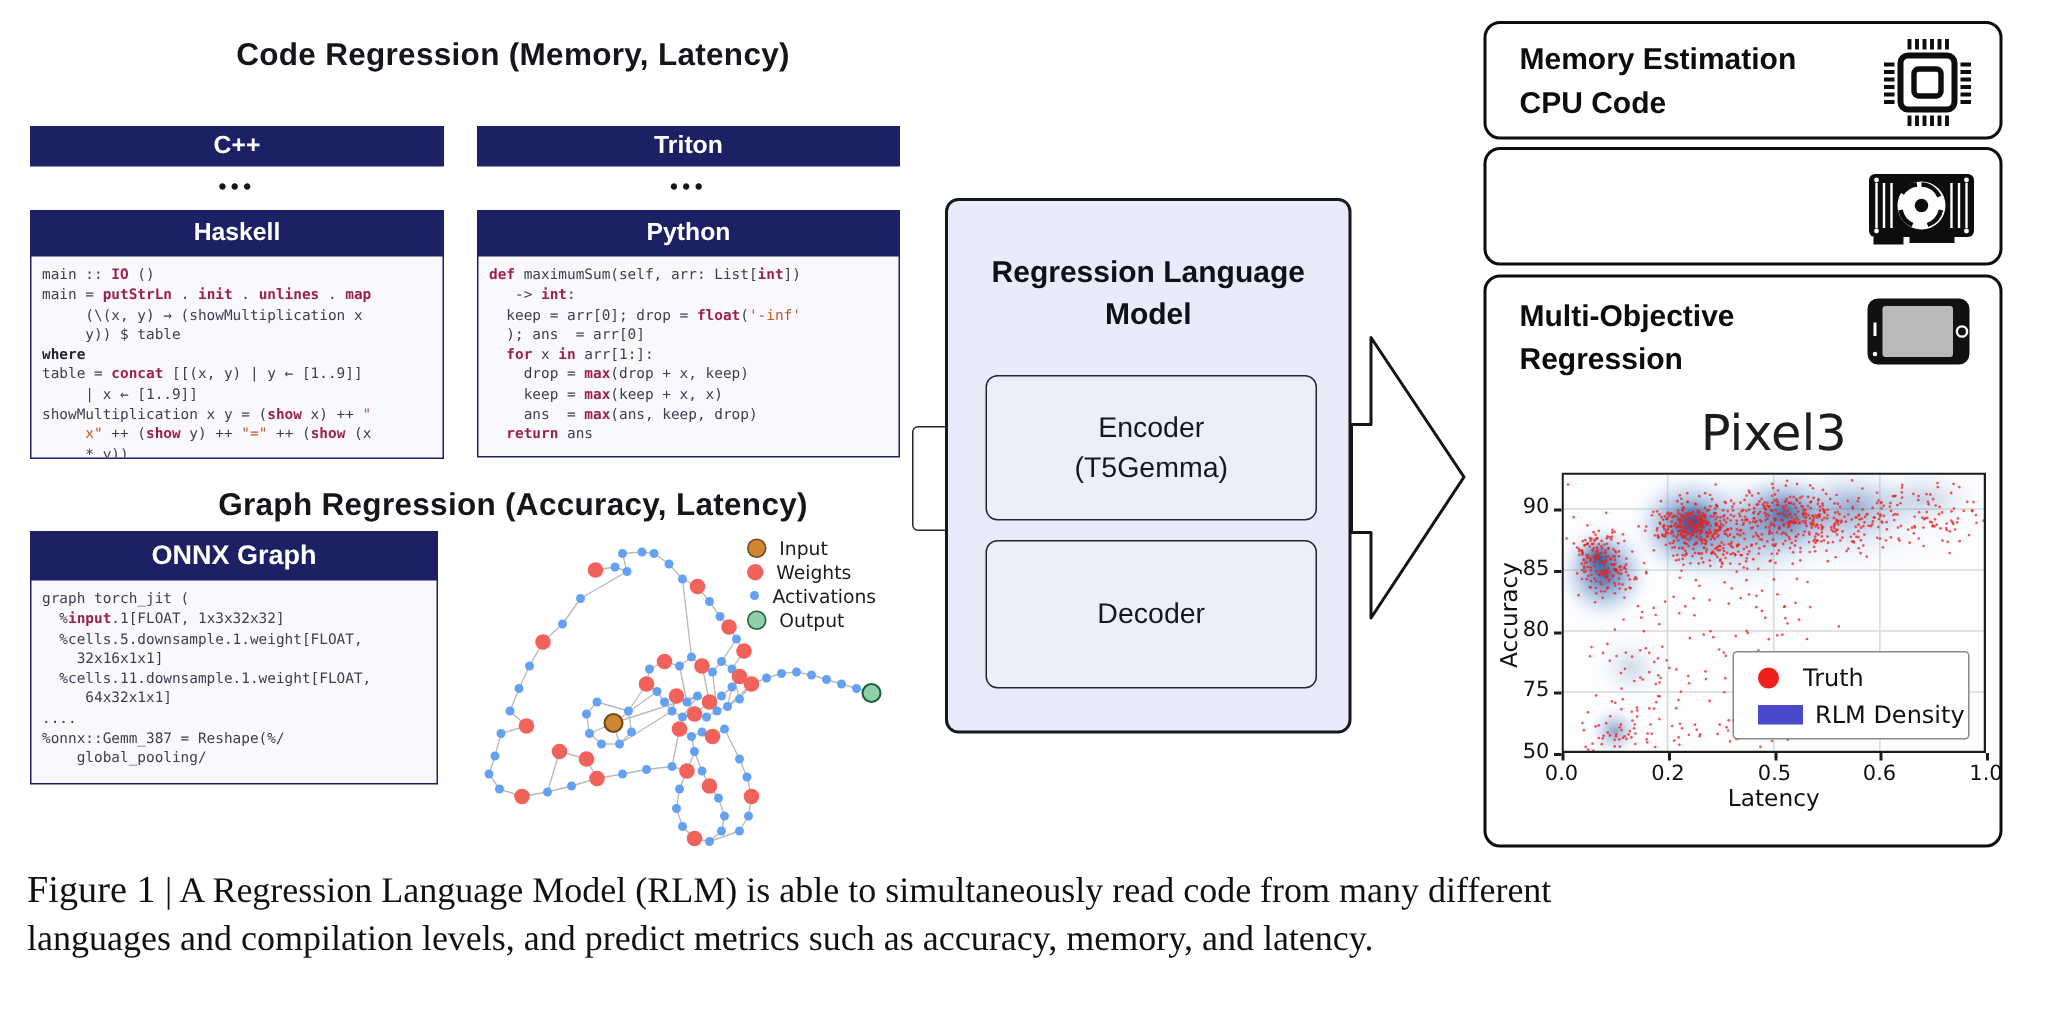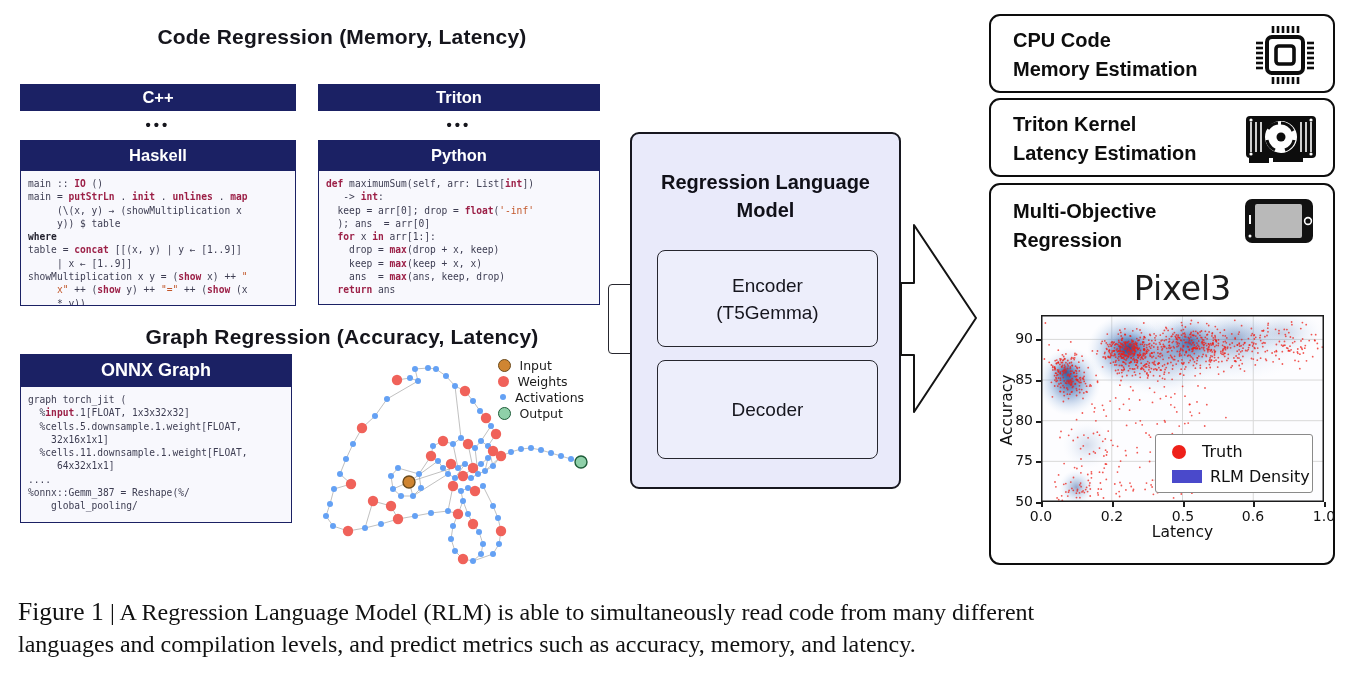--- a/index.html
+++ b/index.html
@@ -311,22 +311,22 @@
       <div>Decoder</div>
     </div>
   </div>
 
   <svg class="abs" style="left:895px;top:220px;" width="90" height="200" viewBox="0 0 90 200">
     <polygon points="6,63 19,63 19,5 81,98 19,192 19,135 6,135" fill="#ffffff" stroke="#141414" stroke-width="2" stroke-linejoin="round"></polygon>
   </svg>
 
   <div class="abs outbox" style="left:989px;top:14px;width:346px;height:79px;">
     <div class="outbox-title" style="padding:10px 0 0 22px;">
+      <div>Memory Estimation</div>
       <div>CPU Code</div>
-      <div>Memory Estimation</div>
     </div>
     <svg class="abs" style="right:16px;top:7px;" width="64" height="64" viewBox="0 0 64 64">
       <g stroke="#0d0d0d" stroke-width="3" fill="none">
         <rect x="14" y="14" width="36" height="36" rx="5" stroke-width="4"></rect>
         <rect x="23" y="23" width="18" height="18" rx="3" stroke-width="3.6"></rect>
         <g stroke-width="2.6">
           <line x1="20" y1="3" x2="20" y2="10"></line>
             <line x1="25" y1="3" x2="25" y2="10"></line>
           <line x1="30" y1="3" x2="30" y2="10"></line>
             <line x1="35" y1="3" x2="35" y2="10"></line>
@@ -349,24 +349,20 @@
           <line x1="54" y1="30" x2="61" y2="30"></line>
             <line x1="54" y1="35" x2="61" y2="35"></line>
           <line x1="54" y1="40" x2="61" y2="40"></line>
             <line x1="54" y1="45" x2="61" y2="45"></line>
         </g>
       </g>
     </svg>
   </div>
 
   <div class="abs outbox" style="left:989px;top:98px;width:346px;height:79px;">
-    <div class="outbox-title" style="padding:10px 0 0 22px;">
-      <div>Triton Kernel</div>
-      <div>Latency Estimation</div>
-    </div>
     <svg class="abs" style="right:14px;top:12px;" width="76" height="56" viewBox="0 0 76 56">
       <rect x="3" y="4" width="70" height="42" rx="4" fill="#0d0d0d"></rect>
       <rect x="6" y="46" width="20" height="5" fill="#0d0d0d"></rect>
       <rect x="30" y="46" width="30" height="4" fill="#0d0d0d"></rect>
       <g stroke="#ffffff" stroke-width="1.6">
         <line x1="8" y1="10" x2="8" y2="40"></line>
           <line x1="13" y1="10" x2="13" y2="40"></line>
         <line x1="18" y1="10" x2="18" y2="40"></line>
         <line x1="58" y1="10" x2="58" y2="40"></line>
           <line x1="63" y1="10" x2="63" y2="40"></line>
@@ -1731,19 +1727,19 @@
         <div style="position: absolute; left: 142px; top: 187px; width: 1.5px; height: 5px; background: rgb(28, 28, 28);"></div>
         <div class="tick-label" style="left: 192px; top: 193px; width: 40px; text-align: center;">0.6</div>
         <div style="position: absolute; left: 212px; top: 187px; width: 1.5px; height: 5px; background: rgb(28, 28, 28);"></div>
         <div class="tick-label" style="left: 263px; top: 193px; width: 40px; text-align: center;">1.0</div>
         <div style="position: absolute; left: 283px; top: 187px; width: 1.5px; height: 5px; background: rgb(28, 28, 28);"></div>
       </div>
 
     <div class="axis-label" style="left:50px;top:338px;width:283px;text-align:center;">Latency</div>
   </div>
 
-  <div class="abs caption" style="left:18px;top:596px;width:1342px;">
+  <div class="abs caption" style="left:18px;top:577px;width:1342px;">
     <span class="cap-label">Figure 1</span><span class="cap-label"> </span><span>|</span>
     <span>A Regression Language Model (RLM) is able to simultaneously read code from many different</span><br>
     <span>languages and compilation levels, and predict metrics such as accuracy, memory, and latency.</span>
   </div>
 
 </div>
 
 </body></html>

